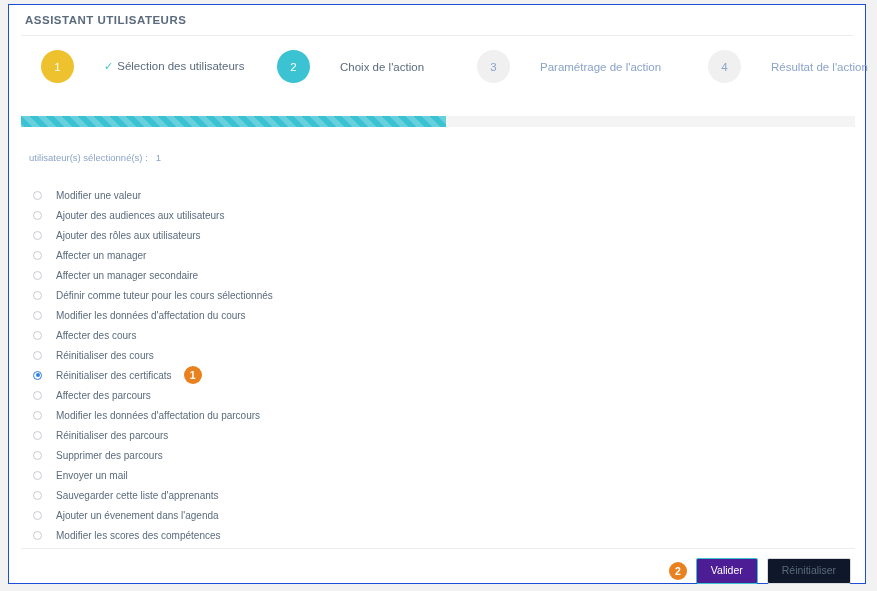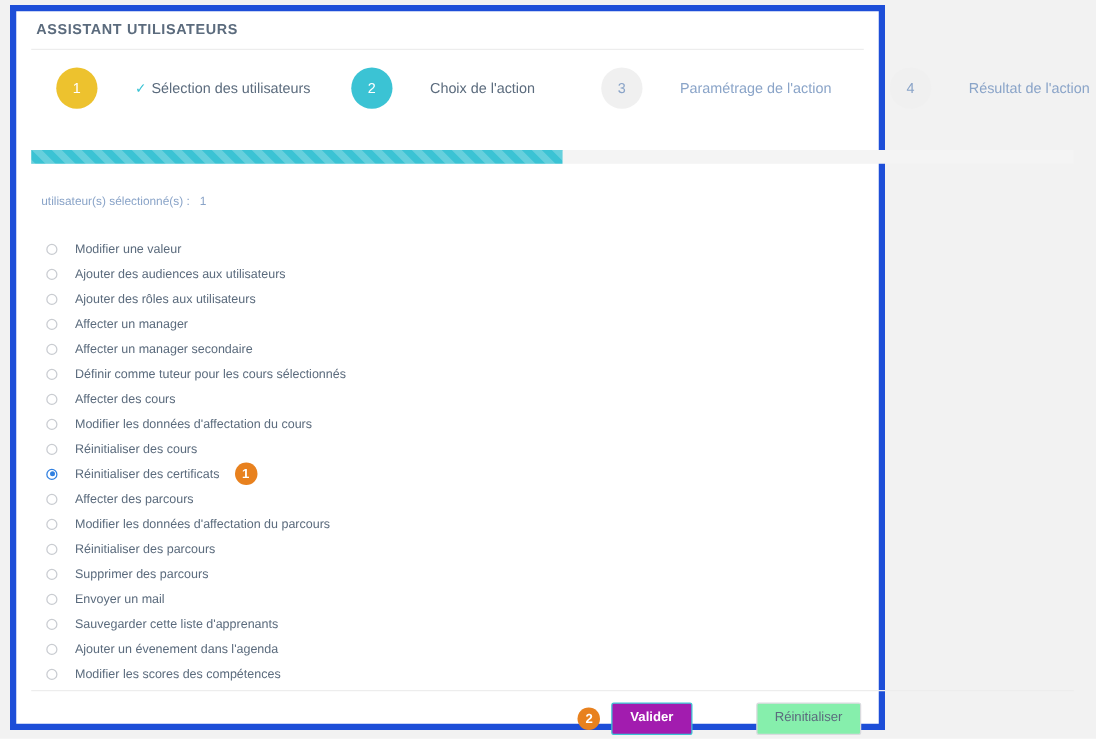--- a/index.html
+++ b/index.html
@@ -12,24 +12,24 @@
     background: #f2f2f2;
     font-family: "Liberation Sans", "DejaVu Sans", sans-serif;
     overflow: hidden;
   }
 
   
   .card {
     position: absolute;
     left: 8px;
     top: 4px;
-    width: 700px;
+    width: 858px;
     height: 580px;
     background: #ffffff;
-    border: 5px solid #1d4ed8;
+    border: 1px solid #1d4ed8;
     box-sizing: border-box;
   }
 
   
   .card-header {
     height: 30px;
     box-sizing: border-box;
     display: flex;
     align-items: center;
     padding-left: 16px;
@@ -223,30 +223,28 @@
   }
   .btn {
     font-size: 10.5px;
     padding: 6px 14px;
     border-radius: 2px;
     cursor: pointer;
     box-sizing: border-box;
     line-height: 1.1;
   }
   .btn-primary {
-    background: #a21caf;
+    background: #4c1d95;
     color: #ffffff;
     border: 1px solid #3bc3d4;
-    font-weight: bold;
   }
   .btn-secondary {
-    background: #86efac;
+    background: #0f172a;
     color: #5b6b7d;
     border: 1px solid #d9dade;
-    margin-left: 42px;
   }
 </style>
 </head>
 <body>
 
 <div class="card">
 
   <div class="card-header">
     <span class="card-title">ASSISTANT UTILISATEURS</span>
   </div>
@@ -307,25 +305,25 @@
         <div class="option-row">
           <span class="radio"></span>
           <span class="option-label">Affecter un manager secondaire</span>
         </div>
         <div class="option-row">
           <span class="radio"></span>
           <span class="option-label">Définir comme tuteur pour les cours sélectionnés</span>
         </div>
         <div class="option-row">
           <span class="radio"></span>
+          <span class="option-label">Modifier les données d'affectation du cours</span>
+        </div>
+        <div class="option-row">
+          <span class="radio"></span>
           <span class="option-label">Affecter des cours</span>
-        </div>
-        <div class="option-row">
-          <span class="radio"></span>
-          <span class="option-label">Modifier les données d'affectation du cours</span>
         </div>
         <div class="option-row">
           <span class="radio"></span>
           <span class="option-label">Réinitialiser des cours</span>
         </div>
         <div class="option-row">
           <span class="radio checked"></span>
           <span class="option-label">Réinitialiser des certificats</span>
           <span class="badge badge-inline">1</span>
         </div>

